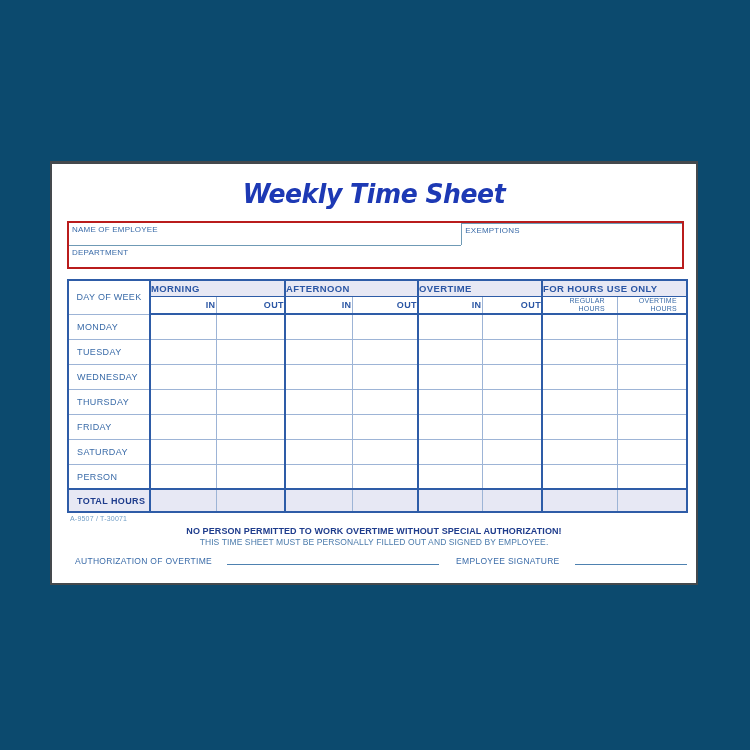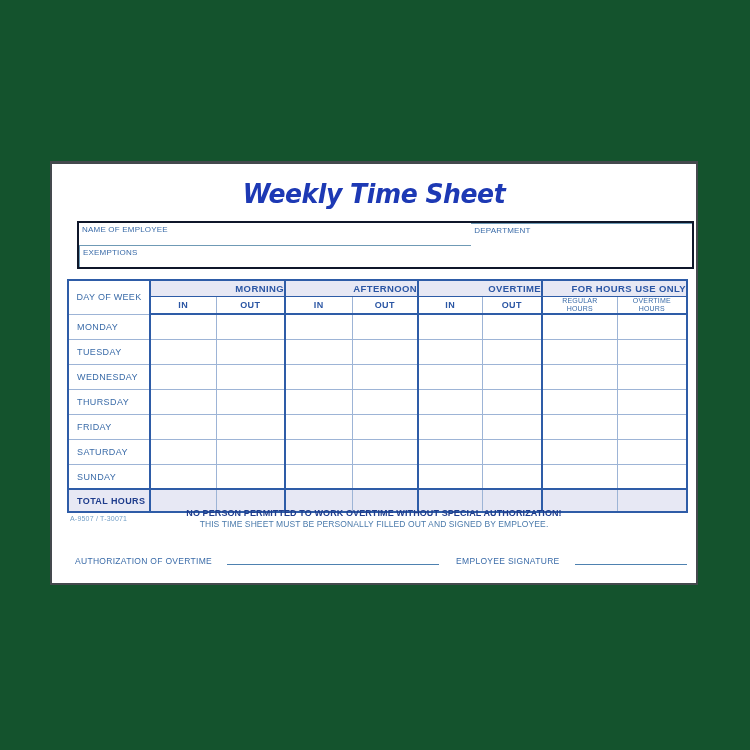--- a/index.html
+++ b/index.html
@@ -1,36 +1,36 @@
 <!DOCTYPE html>
 <html><head>
 <meta charset="utf-8">
 <style>
   html,body { margin:0; padding:0; background:#ffffff; }
   .canvas {
-    position:relative; width:750px; height:750px; background:#14532d;
+    position:relative; width:750px; height:750px; background:#0c4a6e;
     font-family:"Liberation Sans", sans-serif; overflow:hidden;
   }
   
   .sheet {
     position:absolute; left:50px; top:161px; width:644px; height:419px;
     background:#ffffff; border:2px solid #44494d; border-top-width:3px;
   }
   
   .title {
     position:absolute; top:14px; left:0; right:0; margin:0;
     text-align:center; font-style:italic; font-weight:bold;
     font-size:27px; letter-spacing:-0.5px; color:#1d39b4;
     font-family:"DejaVu Sans","Liberation Sans",sans-serif;
     transform:scaleX(0.93);
   }
   
   .info {
-    position:absolute; left:25px; top:57px; width:613px; height:44px;
-    border:2px solid #0f172a; display:grid;
+    position:absolute; left:15px; top:57px; width:613px; height:44px;
+    border:2px solid #b91c1c; display:grid;
     grid-template-columns:64% 36%; grid-template-rows:1fr 1fr;
   }
   .info-cell { position:relative; }
   .info-cell.col2 { border-left:1px solid #6f9ab5; }
   .info-cell.row2 { border-top:1px solid #6f9ab5; }
   .info-label {
     display:block; font-size:8px; color:#3a6ba8; padding:2px 0 0 3px;
     letter-spacing:0.2px; white-space:nowrap;
   }
   
@@ -42,44 +42,44 @@
   tr.grp  { height:16px; }
   tr.sub  { height:18px; }
   tbody tr { height:25px; }
   tr.total { height:23px; }
   th.dow {
     background:#ffffff; font-size:9px; font-weight:normal; color:#3a6ba8;
     text-align:center; letter-spacing:0.3px;margin-top:16px;
   }
   tr.grp th.grp-cell {
     background:#e7e8f4; font-size:9.5px; font-weight:bold; color:#2b56a4;
-    text-align:right; letter-spacing:0.4px; border-bottom:1px solid #2e5ca7;
+    text-align:left; letter-spacing:0.4px; border-bottom:1px solid #2e5ca7;
   }
   tr.sub th {
     background:#ffffff; font-size:9px; font-weight:bold; color:#2b56a4;
-    text-align:center; border-bottom:2px solid #2e5ca7; letter-spacing:0.4px;
+    text-align:right; border-bottom:2px solid #2e5ca7; letter-spacing:0.4px;
   }
   tr.sub th .subwrap {
     display:block; width:50px; margin:0 auto; font-size:7px; font-weight:normal;
     color:#3a6ba8; line-height:1.2; letter-spacing:0.2px;
   }
   tbody th.day {
     background:#ffffff; font-size:9px; font-weight:normal; color:#3a6ba8;
     text-align:left; padding-left:8px; letter-spacing:0.4px;margin-left:24px;
   }
   tbody td { background:#ffffff; }
   tr.total { border-top:2px solid #2e5ca7; }
   tr.total th.day, tr.total td { background:#e7e8f4; }
   tr.total th.day { font-weight:bold; color:#1e3c8c; font-size:9px; }
   
   .form-number {
     position:absolute; left:18px; top:351px; font-size:7px; color:#6f9dc6;
     letter-spacing:0.2px;
   }
-  .warning { position:absolute; left:0; right:0; top:344px; text-align:center; }
+  .warning { position:absolute; left:0; right:0; top:362px; text-align:center; }
   .warning-1 { font-size:9px; font-weight:bold; color:#1e3c8c; letter-spacing:0.1px; }
   .warning-2 { font-size:8.5px; color:#4a7aab; margin-top:1px; letter-spacing:0.1px; }
   
   .sig-row {
     position:absolute; left:23px; right:9px; top:388px; height:14px;
     display:flex; align-items:flex-end; color:#3a6ba8; font-size:8.5px;
     letter-spacing:0.3px;
     gap:8px;
   }
   .sig-label { white-space:nowrap; padding-bottom:0px; }
@@ -92,25 +92,25 @@
 
 <div class="canvas">
   <div class="sheet">
 
     <h1 class="title">Weekly Time Sheet</h1>
 
     <div class="info">
       <div class="info-cell row1 col1">
         <span class="info-label">NAME OF EMPLOYEE</span>
       </div>
+      <div class="info-cell row2 col2">
+        <span class="info-label">EXEMPTIONS</span>
+      </div>
       <div class="info-cell row2 col1">
         <span class="info-label">DEPARTMENT</span>
-      </div>
-      <div class="info-cell row2 col2">
-        <span class="info-label">EXEMPTIONS</span>
       </div>
     </div>
 
     <div class="grid-wrap">
       <table class="grid">
         <colgroup>
           <col style="width:82px">
             <col style="width:66px">
             <col style="width:69px">
           <col style="width:67px">
@@ -204,21 +204,21 @@
             <td class="maj-l"></td>
               <td></td>
             <td class="maj-l"></td>
               <td></td>
             <td class="maj-l"></td>
               <td></td>
             <td class="maj-l"></td>
               <td></td>
           </tr>
           <tr>
-            <th class="day">SUNDAY</th>
+            <th class="day">PERSON</th>
             <td class="maj-l"></td>
               <td></td>
             <td class="maj-l"></td>
               <td></td>
             <td class="maj-l"></td>
               <td></td>
             <td class="maj-l"></td>
               <td></td>
           </tr>
           <tr class="total">

